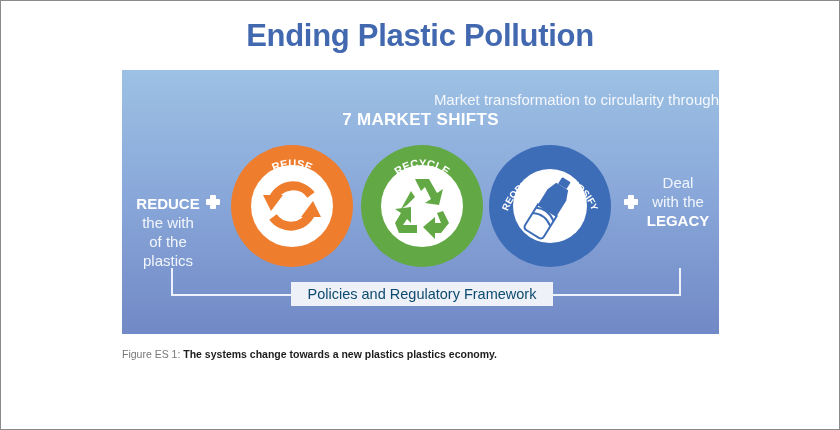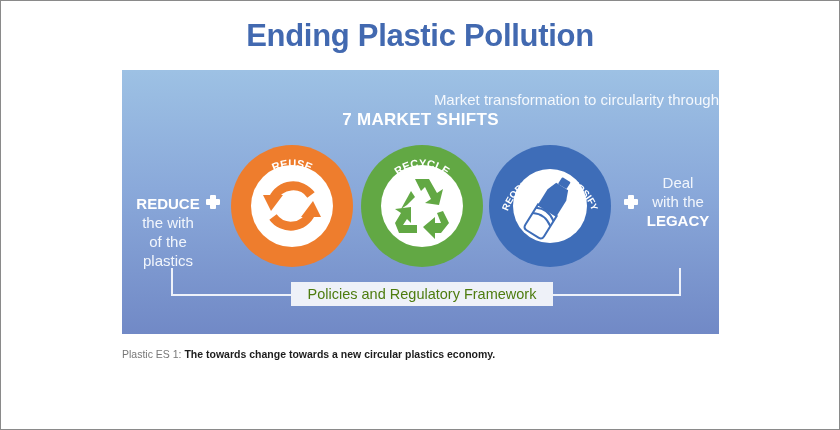--- a/index.html
+++ b/index.html
@@ -71,21 +71,21 @@
   .c-reorient { left: 367px; top: 75px; background: #3e6db8; }
 
   .bracket {
     position: absolute; left: 49px; top: 198px; width: 506px; height: 26px;
     border-left: 2px solid #eef2fa; border-right: 2px solid #eef2fa;
     border-bottom: 2px solid #eef2fa;
   }
   .policy-box {
     position: absolute; left: 169px; top: 212px; width: 262px; height: 24px;
     background: #eef1f8;
-    color: #4d7c0f; font-size: 14.5px; line-height: 24px; text-align: center;
+    color: #0c4a6e; font-size: 14.5px; line-height: 24px; text-align: center;
   }
   .caption {
     position: absolute; left: 121px; top: 347px;
     font-size: 10.5px; color: #777777;
   }
   .caption b { color: #1d1d1d; }
 </style>
 </head>
 <body>
 
@@ -172,15 +172,15 @@
       <span>Deal</span><br>
       <span>with the</span>
       <b>LEGACY</b>
     </div>
 
     <div class="bracket"></div>
     <div class="policy-box">Policies and Regulatory Framework</div>
   </div>
 
   <div class="caption">
-    <span>Plastic ES 1: </span><b>The towards change towards a new circular plastics economy.</b>
+    <span>Figure ES 1: </span><b>The systems change towards a new plastics plastics economy.</b>
   </div>
 </div>
 
 </body></html>

